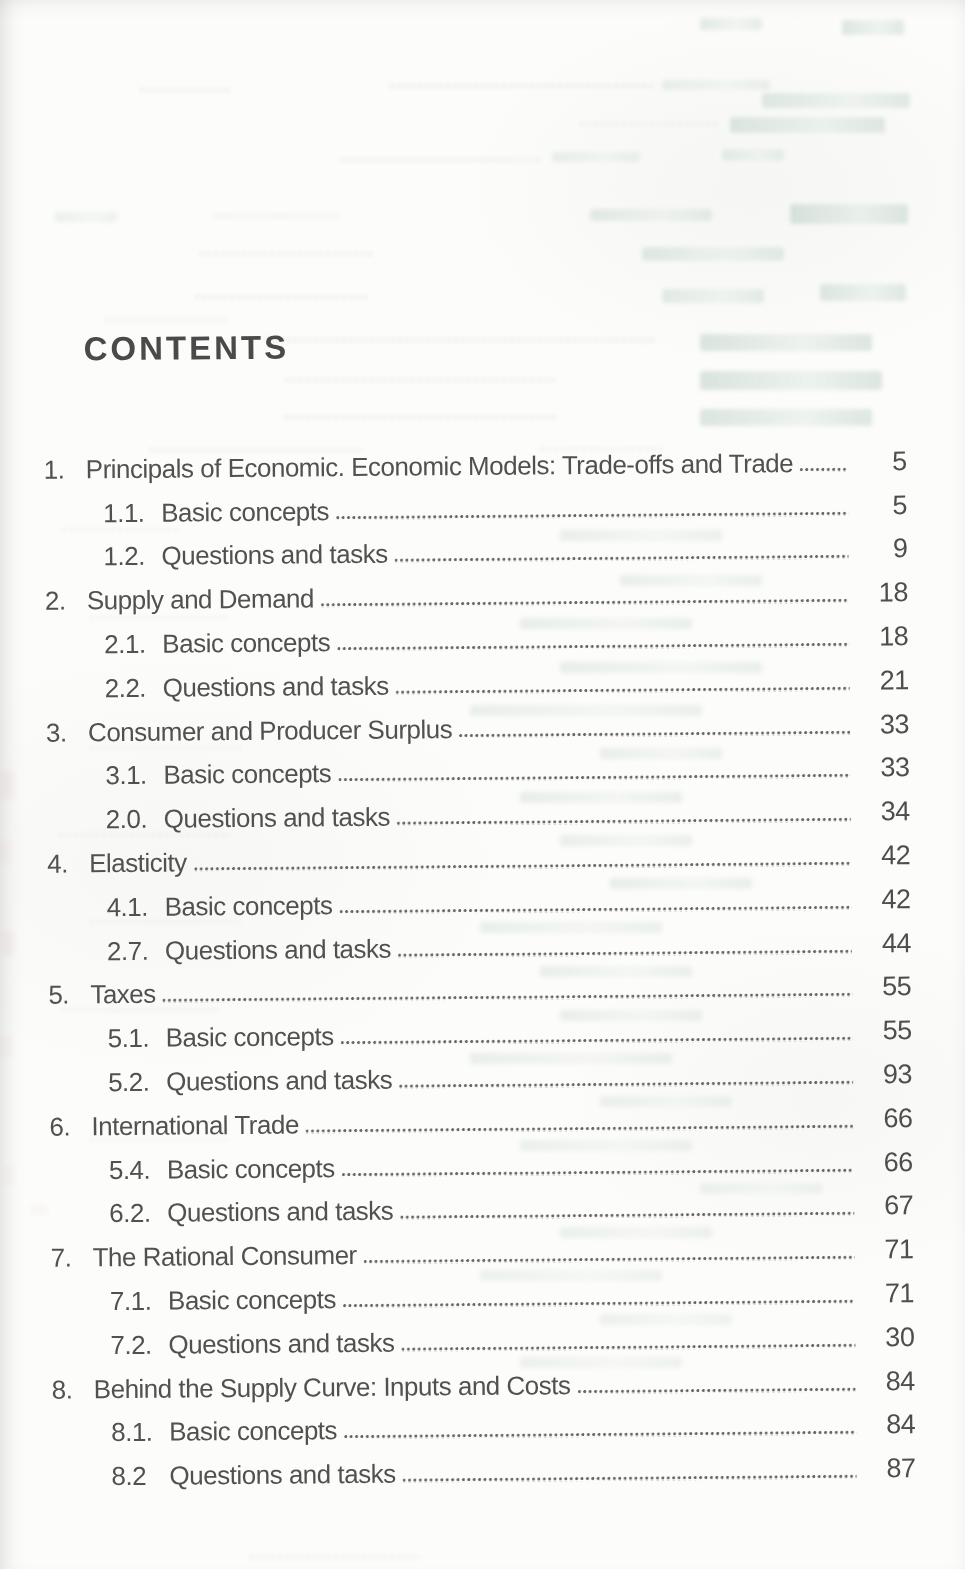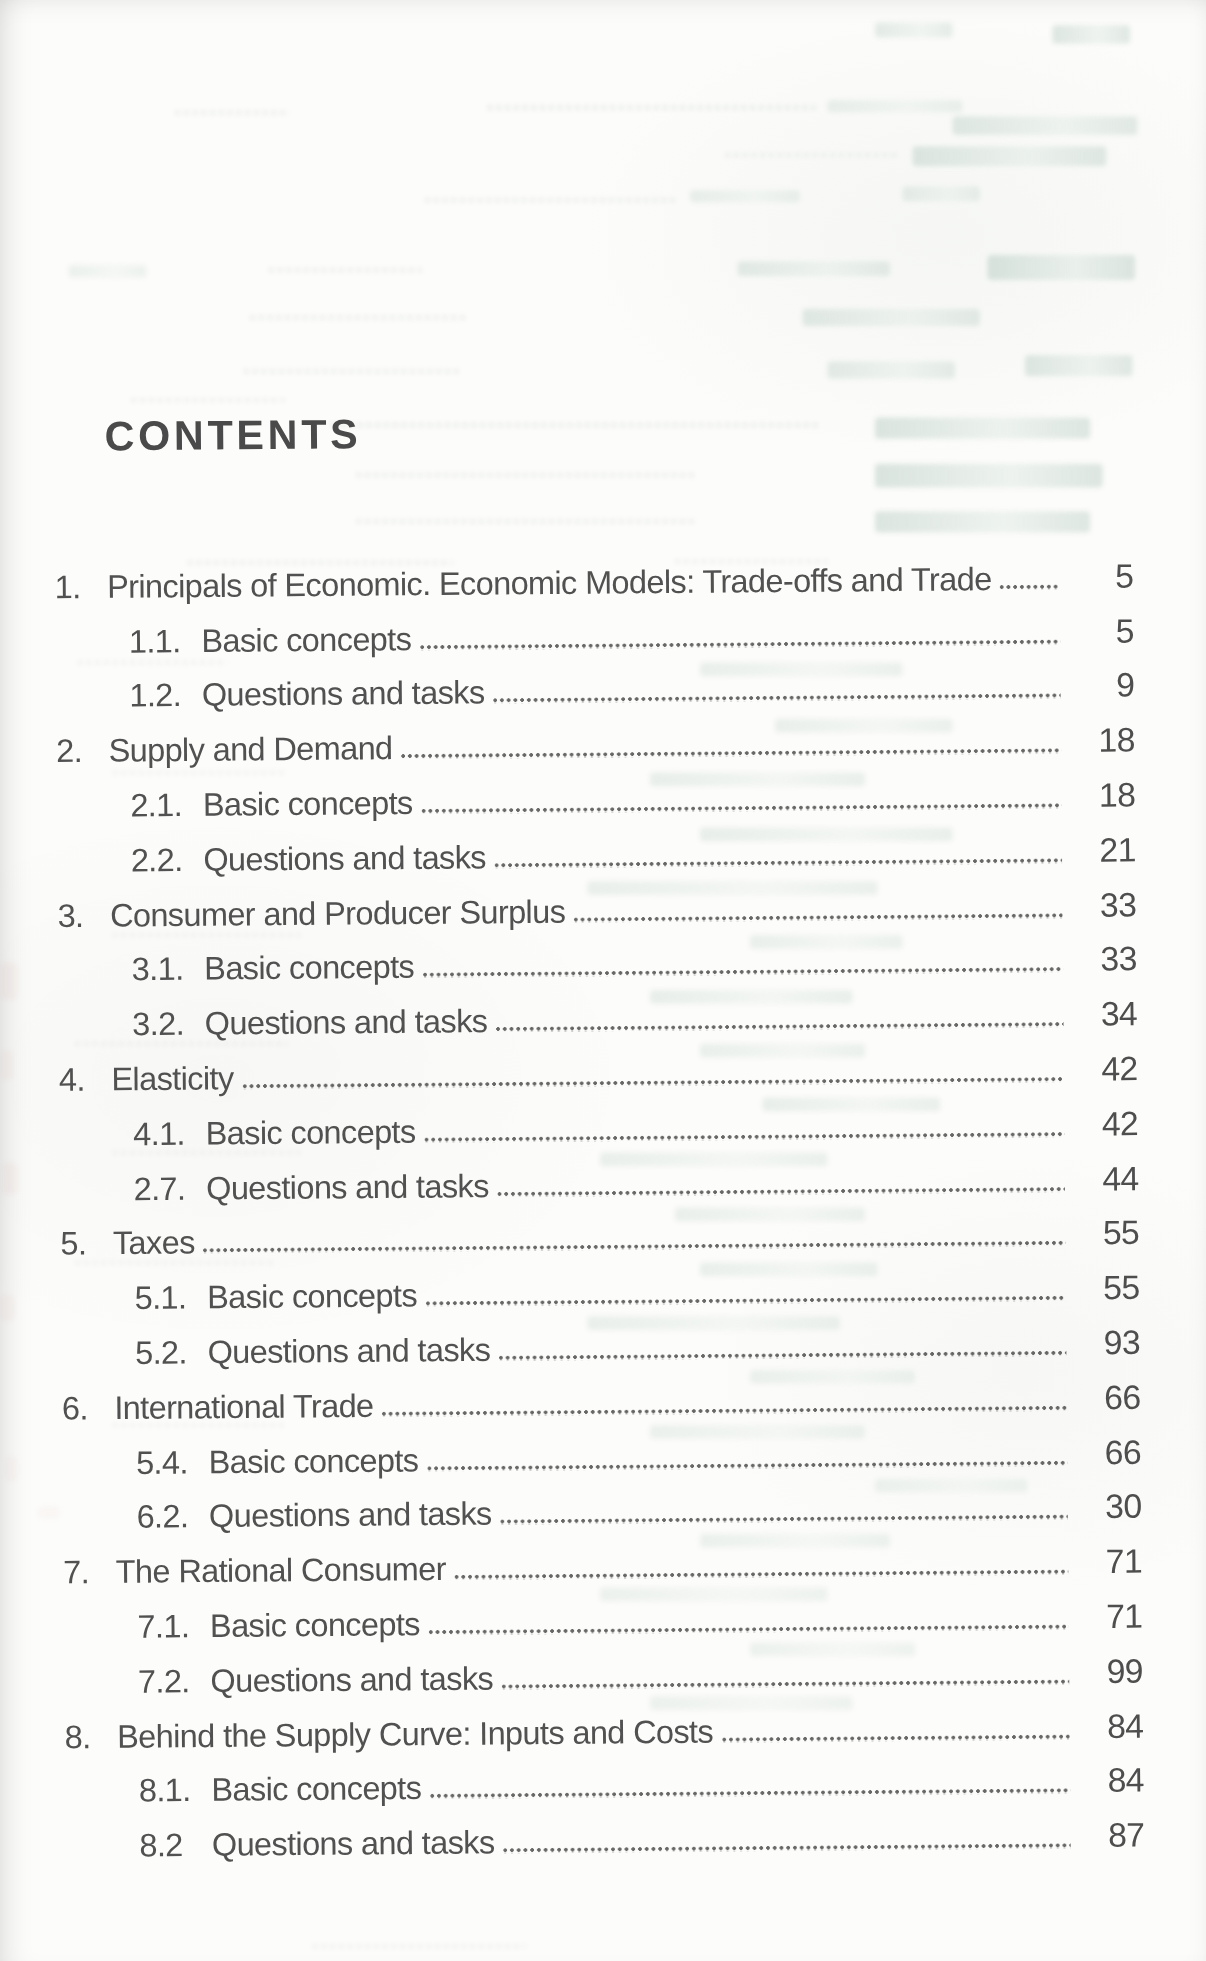--- a/index.html
+++ b/index.html
@@ -183,21 +183,21 @@
           <span class="leader"></span>
           <span class="pg">33</span>
         </div>
         <div class="row level2">
           <span class="num">3.1.</span>
           <span class="title">Basic concepts</span>
           <span class="leader"></span>
           <span class="pg">33</span>
         </div>
         <div class="row level2">
-          <span class="num">3.2.</span>
+          <span class="num">2.0.</span>
           <span class="title">Questions and tasks</span>
           <span class="leader"></span>
           <span class="pg">34</span>
         </div>
         <div class="row level1">
           <span class="num">4.</span>
           <span class="title">Elasticity</span>
           <span class="leader"></span>
           <span class="pg">42</span>
         </div>
@@ -240,39 +240,39 @@
         <div class="row level2">
           <span class="num">5.4.</span>
           <span class="title">Basic concepts</span>
           <span class="leader"></span>
           <span class="pg">66</span>
         </div>
         <div class="row level2">
           <span class="num">6.2.</span>
           <span class="title">Questions and tasks</span>
           <span class="leader"></span>
-          <span class="pg">30</span>
+          <span class="pg">67</span>
         </div>
         <div class="row level1">
           <span class="num">7.</span>
           <span class="title">The Rational Consumer</span>
           <span class="leader"></span>
           <span class="pg">71</span>
         </div>
         <div class="row level2">
           <span class="num">7.1.</span>
           <span class="title">Basic concepts</span>
           <span class="leader"></span>
           <span class="pg">71</span>
         </div>
         <div class="row level2">
           <span class="num">7.2.</span>
           <span class="title">Questions and tasks</span>
           <span class="leader"></span>
-          <span class="pg">99</span>
+          <span class="pg">30</span>
         </div>
         <div class="row level1">
           <span class="num">8.</span>
           <span class="title">Behind the Supply Curve: Inputs and Costs</span>
           <span class="leader"></span>
           <span class="pg">84</span>
         </div>
         <div class="row level2">
           <span class="num">8.1.</span>
           <span class="title">Basic concepts</span>

